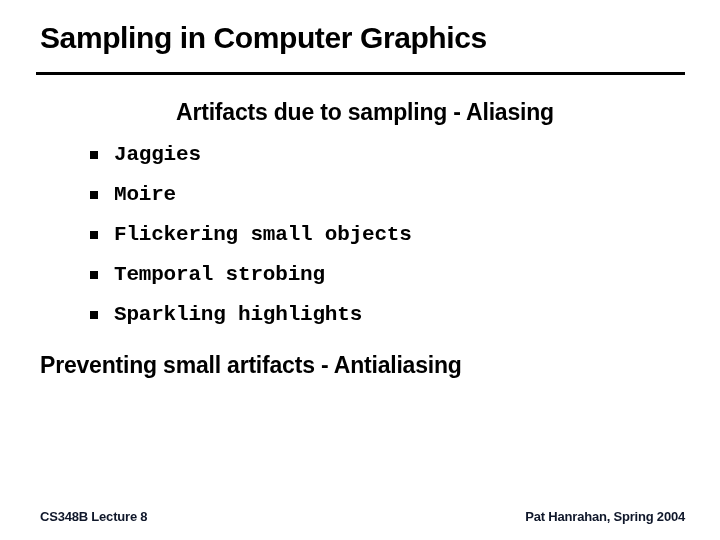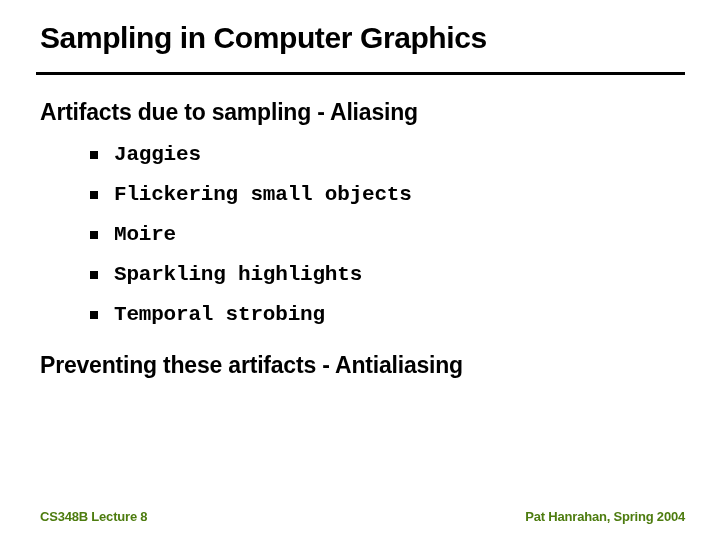--- a/index.html
+++ b/index.html
@@ -56,21 +56,21 @@
   .level1 {
     font-size: 23px;
     font-weight: bold;
     line-height: 26px;
     letter-spacing: -0.2px;
     color: #000000;
     white-space: nowrap;
     margin: 0;
     padding: 0;
   }
-  .level1.first { margin-bottom: 14px; }
+  .level1.first { margin-bottom: 14px; text-align: center; }
   .level1.last  { margin-top: 13px; }
 
   .bullet-list {
     list-style: none;
     margin: 0;
     padding: 0;
     font-family: Liberation Mono, monospace;
   }
   .bullet-item {
     position: relative;
@@ -98,21 +98,21 @@
     position: absolute;
     left: 40px;
     top: 509px;
     width: 645px;
     display: flex;
     justify-content: space-between;
     align-items: baseline;
     font-size: 13px;
     font-weight: bold;
     letter-spacing: -0.2px;
-    color: #4d7c0f;
+    color: #0f172a;
     white-space: nowrap;
   }
   #footer-right { }
 </style>
 </head>
 <body>
 
 <div id="slide">
 
   <div id="slide-title">Sampling in Computer Graphics</div>
@@ -123,37 +123,37 @@
 
     <div class="level1 first">Artifacts due to sampling - Aliasing</div>
 
     <ul class="bullet-list">
       <li class="bullet-item">
         <span class="bullet-marker"></span>
         <span>Jaggies</span>
       </li>
       <li class="bullet-item">
         <span class="bullet-marker"></span>
+        <span>Moire</span>
+      </li>
+      <li class="bullet-item">
+        <span class="bullet-marker"></span>
         <span>Flickering small objects</span>
       </li>
       <li class="bullet-item">
         <span class="bullet-marker"></span>
-        <span>Moire</span>
+        <span>Temporal strobing</span>
       </li>
       <li class="bullet-item">
         <span class="bullet-marker"></span>
         <span>Sparkling highlights</span>
       </li>
-      <li class="bullet-item">
-        <span class="bullet-marker"></span>
-        <span>Temporal strobing</span>
-      </li>
     </ul>
 
-    <div class="level1 last">Preventing these artifacts - Antialiasing</div>
+    <div class="level1 last">Preventing small artifacts - Antialiasing</div>
 
   </div>
 
   <div id="footer">
     <span id="footer-left">CS348B Lecture 8</span>
     <span id="footer-right">Pat Hanrahan, Spring 2004</span>
   </div>
 
 </div>
 

